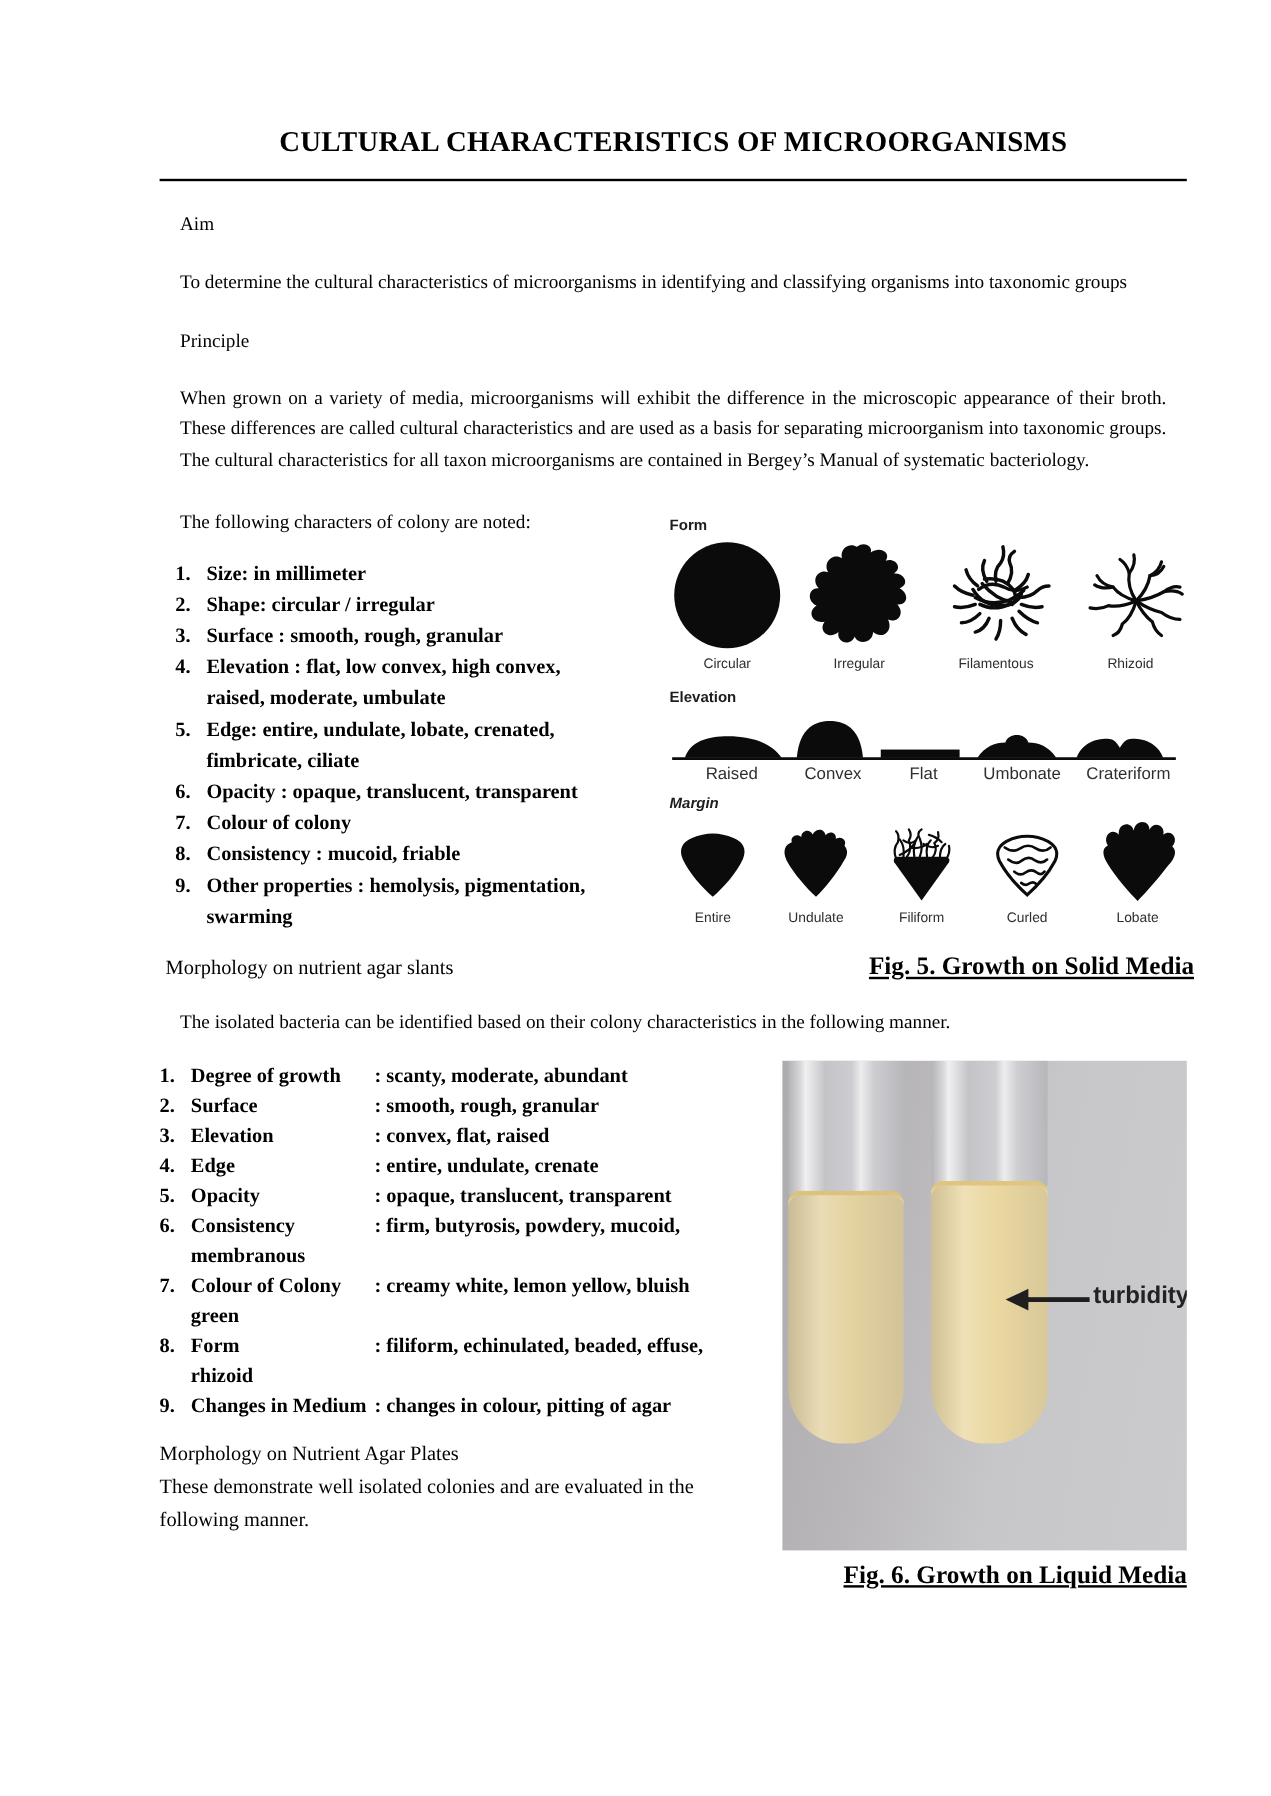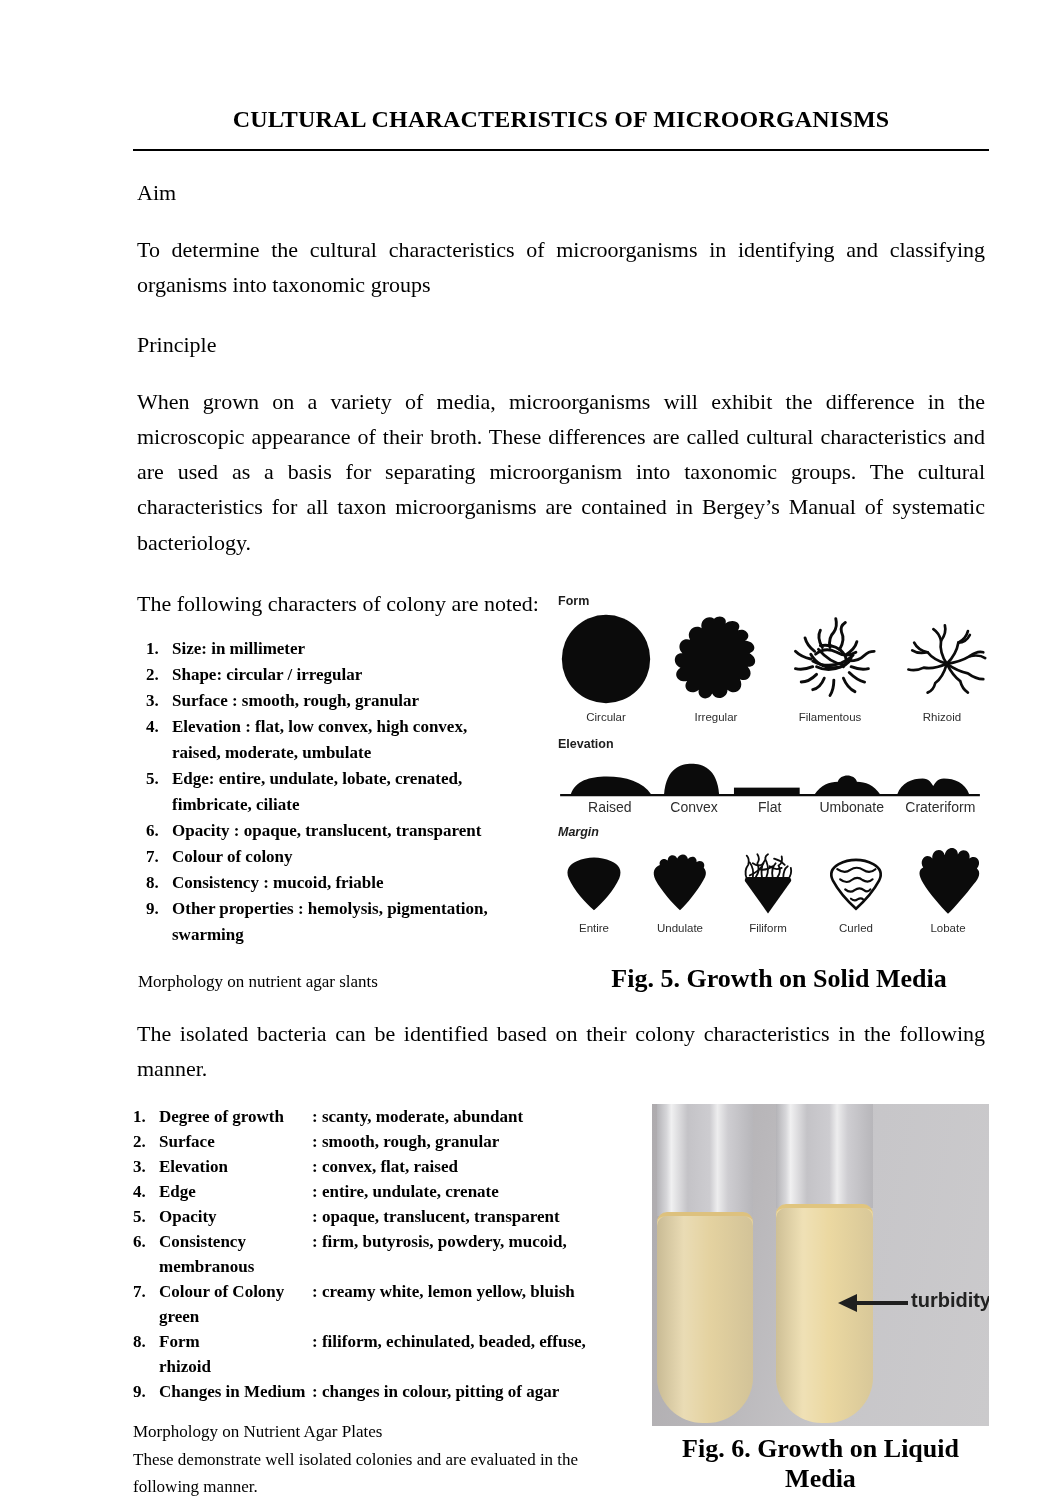--- a/index.html
+++ b/index.html
@@ -1,20 +1,20 @@
 <!DOCTYPE html>
 <html><head>
 <meta charset="utf-8">
 <style>
   html,body{margin:0;padding:0;background:#ffffff;}
   body{width:1059px;min-height:1497px;font-family:"Liberation Serif","DejaVu Serif",serif;color:#000;}
   .page{padding:106px 70px 60px 133px;width:856px;}
   .doc-title{font-size:24px;font-weight:bold;text-align:center;letter-spacing:.2px;margin:0 0 16px 0;}
   .title-rule{border:0;border-top:2.5px solid #000;margin:2px 0 0 0;}
-  .para,.heading{font-size:22px;line-height:1.6;margin:4px;}
+  .para,.heading{font-size:16px;line-height:1.6;margin:17px;}
   .heading{margin-top:24px;}
   .para{margin-top:22px;}
   .just{text-align:justify;}
   
   .row{display:flex;margin-top:26px;}
   .col-text{width:425px;flex:0 0 425px;}
   .col-fig{width:432px;flex:0 0 432px;}
   .row2{display:flex;margin-top:18px;}
   .col-list2{width:484px;flex:0 0 484px;}
   .col-photo{width:337px;flex:0 0 337px;margin-left:35px;}
@@ -35,24 +35,24 @@
   .shape-cell{display:flex;flex-direction:column;align-items:center;}
   .shape-lbl{font-size:11.5px;color:#2e2e2e;margin-top:4px;white-space:nowrap;}
   .elev-wrap{margin-top:2px;}
   .elev-labels{position:relative;height:16px;font-size:14px;color:#2e2e2e;}
   .elev-labels span{position:absolute;transform:translateX(-50%);white-space:nowrap;}
   .mt14{margin-top:14px;}
   .mt10{margin-top:10px;font-style:italic;}
   
   .cap-row{display:flex;margin-top:16px;align-items:baseline;}
   .slants{font-size:17px;padding-left:5px;}
-  .fig-cap{font-size:26px;font-weight:bold;text-align:center;}
+  .fig-cap{font-size:21px;font-weight:bold;text-align:right;text-decoration:underline;}
   .cap5{width:432px;flex:0 0 432px;}
   
-  .photo{position:relative;width:337px;height:322px;overflow:hidden;
+  .photo{position:relative;width:337px;height:408px;overflow:hidden;
          background:linear-gradient(100deg,#aeabae 0%,#b9b7ba 30%,#c7c6c9 58%,#cbcacc 100%);}
   .tube{position:absolute;top:0;}
   .glass{position:absolute;top:0;left:0;right:0;
          background:linear-gradient(to right,#b4b3b7 0%,#d6d6d9 10%,#f0f0f1 15%,#c4c3c7 32%,#cdccd0 55%,#ededee 63%,#cecdd1 74%,#b7b6ba 100%);}
   .liquid{position:absolute;left:0;right:0;bottom:3px;border-radius:10px 10px 46px 46px;}
   .tube-l{left:5px;width:96px;height:322px;}
   .tube-l .glass{height:112px;}
   .tube-l .liquid{top:108px;background:#e4d2a0;border-top:4px solid #ddc17e;}
   .tube-r{left:124px;width:97px;height:322px;}
   .tube-r .glass{height:104px;}

